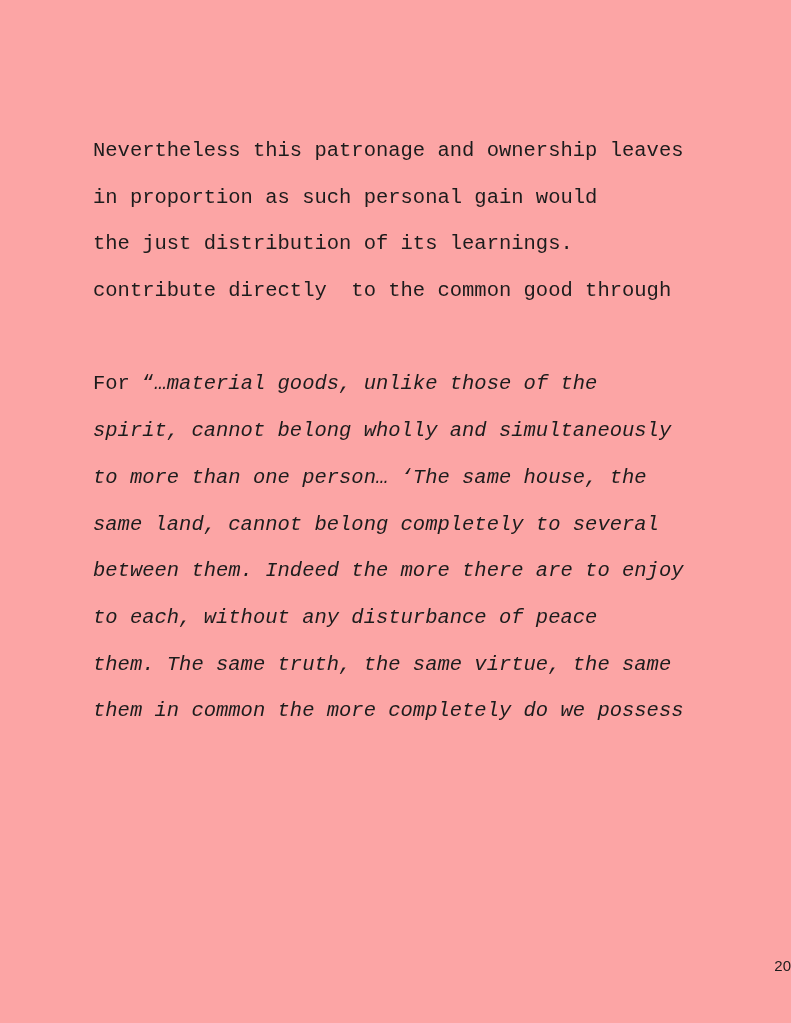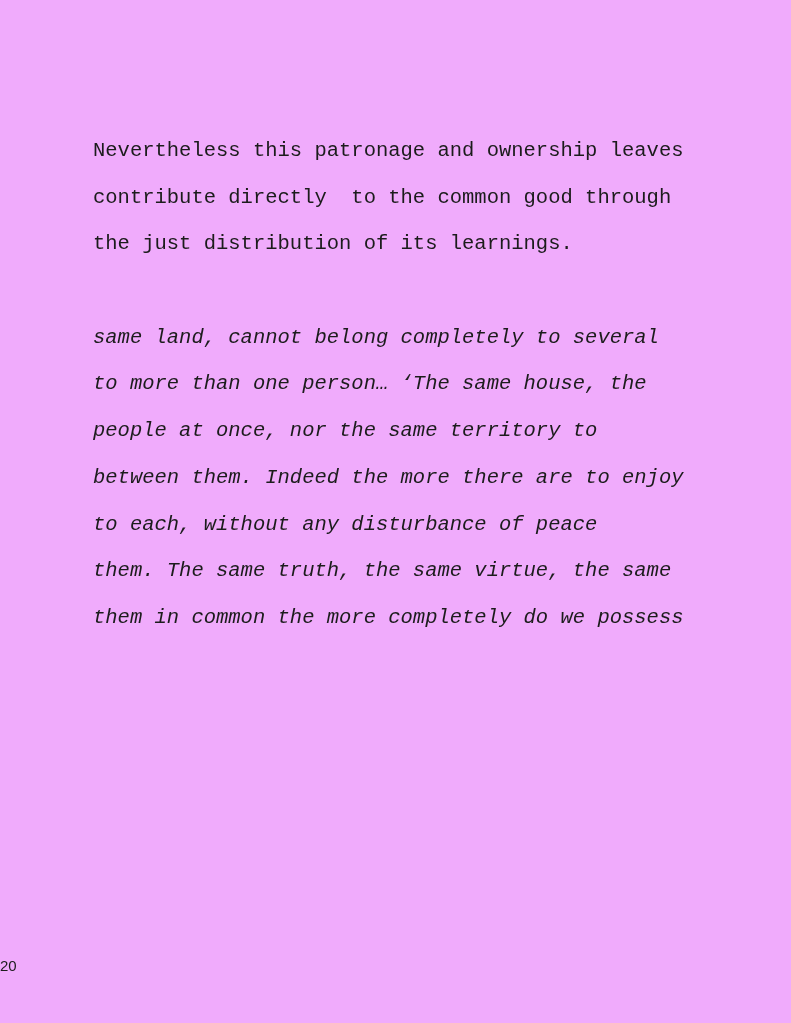--- a/index.html
+++ b/index.html
@@ -4,21 +4,21 @@
 <style>
   html, body {
     margin: 0;
     padding: 0;
     background: #ffffff;
   }
   .page {
     position: relative;
     width: 791px;
     height: 1023px;
-    background: #f0abfc;
+    background: #fca5a5;
     overflow: hidden;
     font-family: "Liberation Mono", "DejaVu Sans Mono", monospace;
     color: #1c1c1c;
   }
   .body-text {
     position: absolute;
     left: 93px;
     top: 128px;
     width: 640px;
     font-size: 20.5px;
@@ -35,45 +35,47 @@
     font-style: italic;
   }
   .roman {
     font-style: normal;
   }
   .page-footer {
     position: absolute;
     left: 0;
     top: 957px;
     width: 100%;
-    text-align: left;
+    text-align: right;
     font-family: "Liberation Sans", sans-serif;
     font-size: 15px;
     color: #1c1c1c;
   }
 </style>
 </head>
 <body>
 
 <div class="page">
 
   <div class="body-text">
 
     <div>
       <div class="text-line">Nevertheless this patronage and ownership leaves</div>
+      <div class="text-line">in proportion as such personal gain would</div>
+      <div class="text-line">the just distribution of its learnings.</div>
       <div class="text-line">contribute directly  to the common good through</div>
-      <div class="text-line">the just distribution of its learnings.</div>
     </div>
 
     <div class="blank-line"></div>
 
     <div>
+      <div class="text-line"><span class="roman">For “</span><span class="italic">…material goods, unlike those of the</span></div>
+      <div class="text-line italic">spirit, cannot belong wholly and simultaneously</div>
+      <div class="text-line italic">to more than one person… ‘The same house, the</div>
       <div class="text-line italic">same land, cannot belong completely to several</div>
-      <div class="text-line italic">to more than one person… ‘The same house, the</div>
-      <div class="text-line italic">people at once, nor the same territory to</div>
       <div class="text-line italic">between them. Indeed the more there are to enjoy</div>
       <div class="text-line italic">to each, without any disturbance of peace</div>
       <div class="text-line italic">them. The same truth, the same virtue, the same</div>
       <div class="text-line italic">them in common the more completely do we possess</div>
     </div>
 
   </div>
 
   <div class="page-footer">20</div>
 

